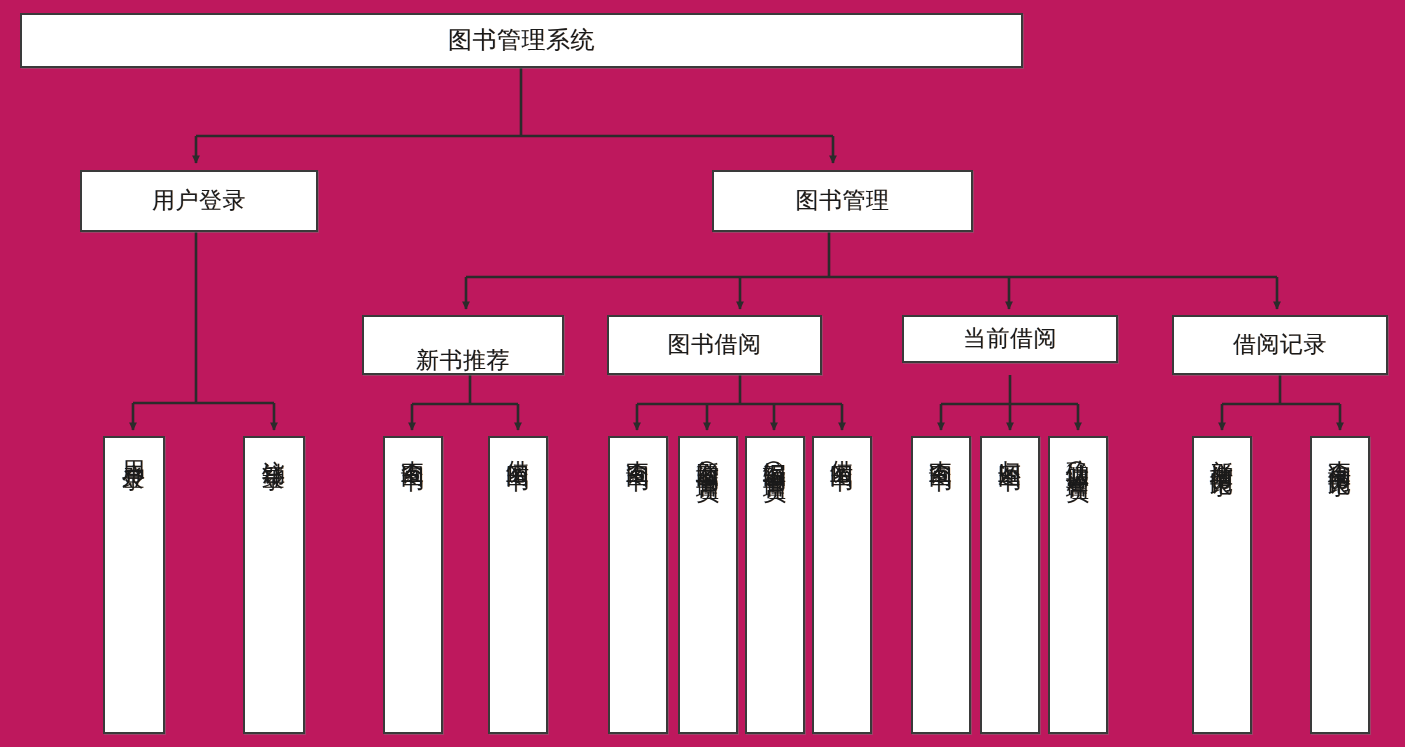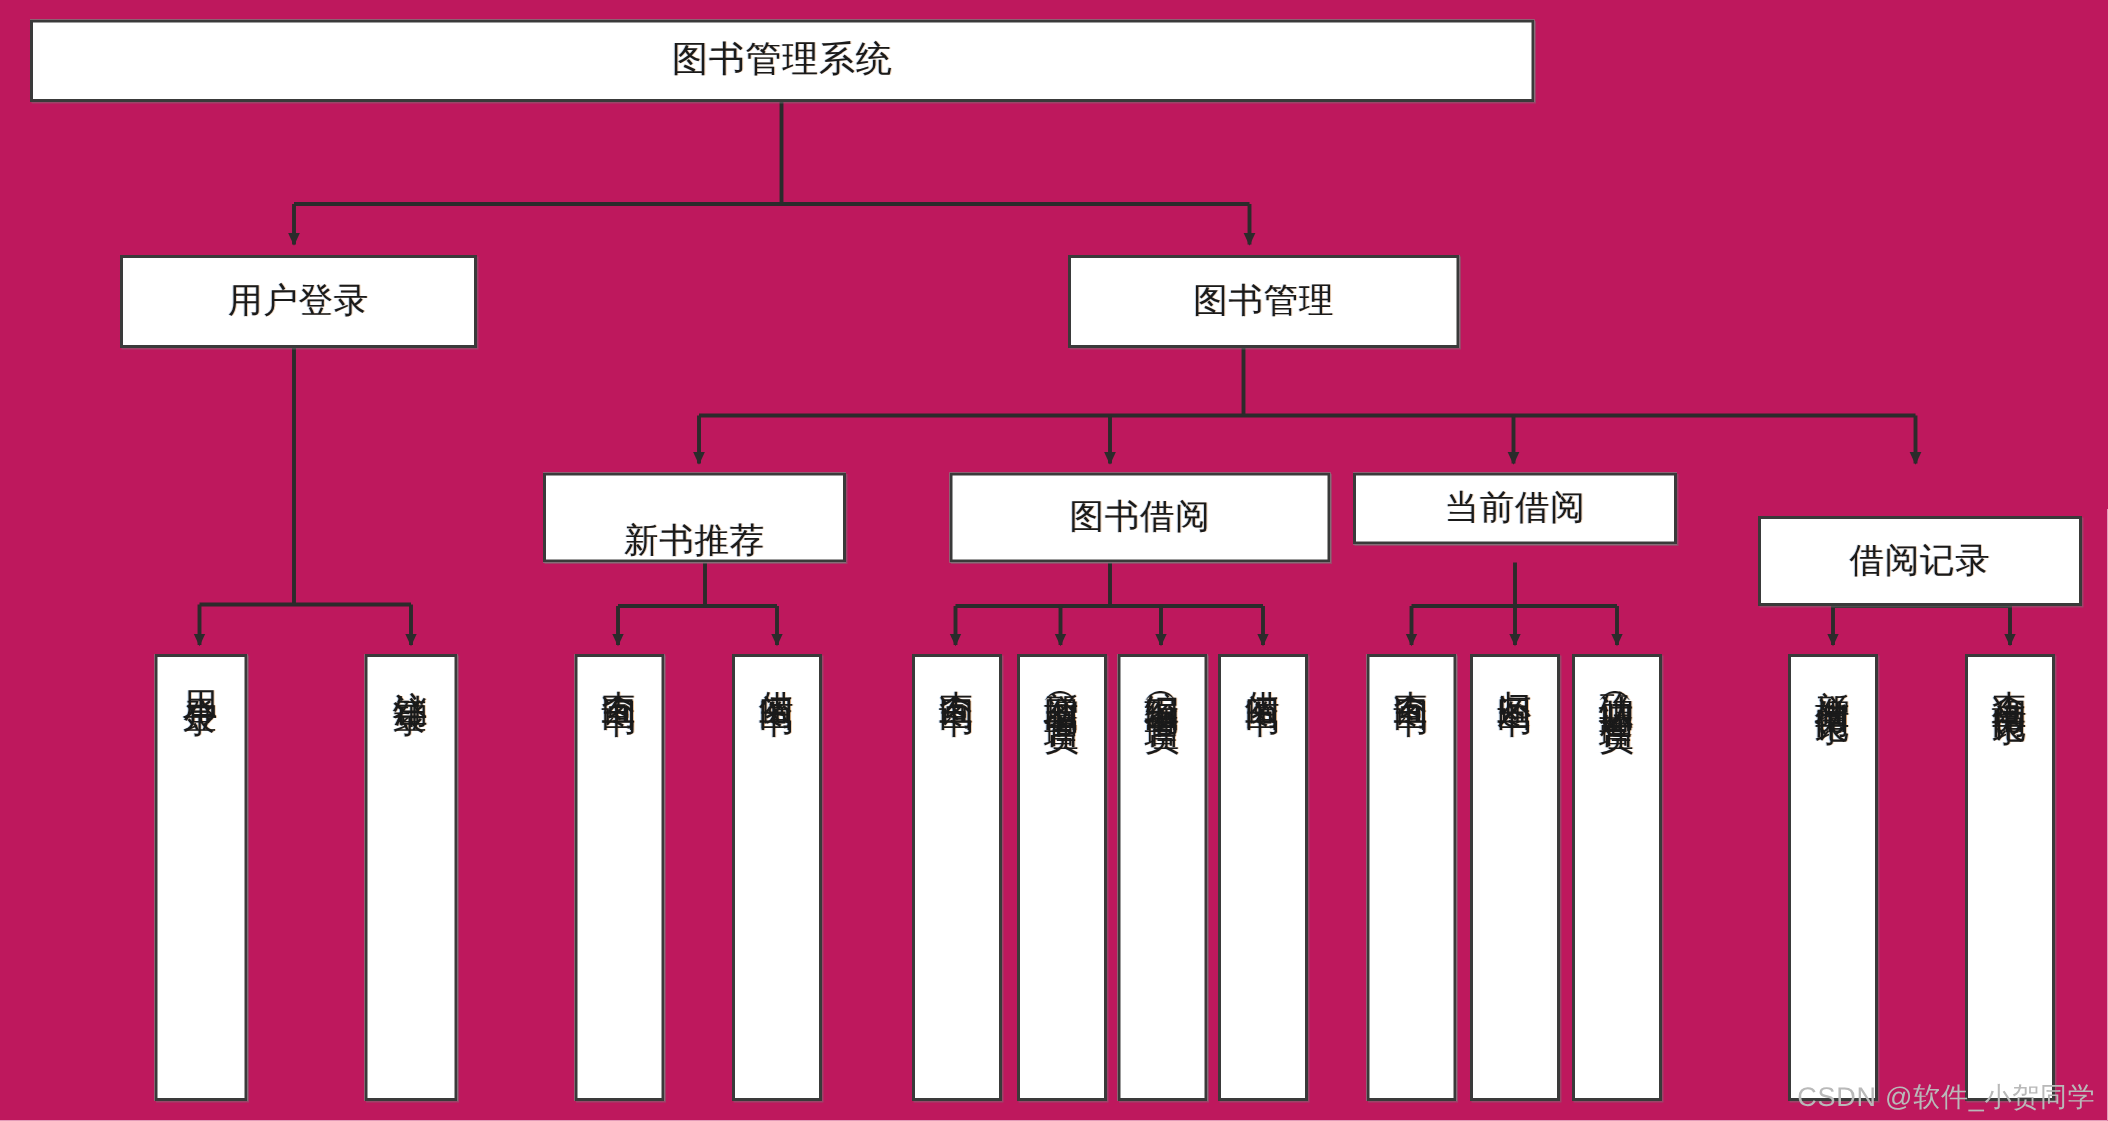--- a/index.html
+++ b/index.html
@@ -140,29 +140,29 @@
   </div>
 
   <div class="node horiz" style="left:712px; top:170px; width:261px; height:62px;">
     <span class="label">图书管理</span>
   </div>
 
   <div class="node horiz" style="left:362px; top:315px; width:202px; height:60px;align-items:flex-end;">
     <span class="label">新书推荐</span>
   </div>
 
-  <div class="node horiz" style="left:633px; top:315px; width:254px; height:60px;align-items:center;">
+  <div class="node horiz" style="left:607px; top:315px; width:215px; height:60px;align-items:center;">
     <span class="label">图书借阅</span>
   </div>
 
   <div class="node horiz" style="left:902px; top:315px; width:216px; height:48px;">
     <span class="label">当前借阅</span>
   </div>
 
-  <div class="node horiz" style="left:1172px; top:315px; width:216px; height:60px;margin-top:29px;">
+  <div class="node horiz" style="left:1172px; top:315px; width:216px; height:60px;">
     <span class="label">借阅记录</span>
   </div>
 
   <div class="node vert" style="left:103px; top:436px; width:62px; height:298px;">
     <span class="label">用户登录</span>
   </div>
 
   <div class="node vert" style="left:243px; top:436px; width:62px; height:298px;">
     <span class="label">注销登录</span>
   </div>
@@ -204,15 +204,14 @@
   </div>
 
   <div class="node vert" style="left:1192px; top:436px; width:60px; height:298px;">
     <span class="label">新增借阅记录</span>
   </div>
 
   <div class="node vert" style="left:1310px; top:436px; width:60px; height:298px;">
     <span class="label">查询借阅记录</span>
   </div>
 
-  <div id="watermark">CSDN @软件_小贺同学</div>
 
 </div>
 
 </body></html>

